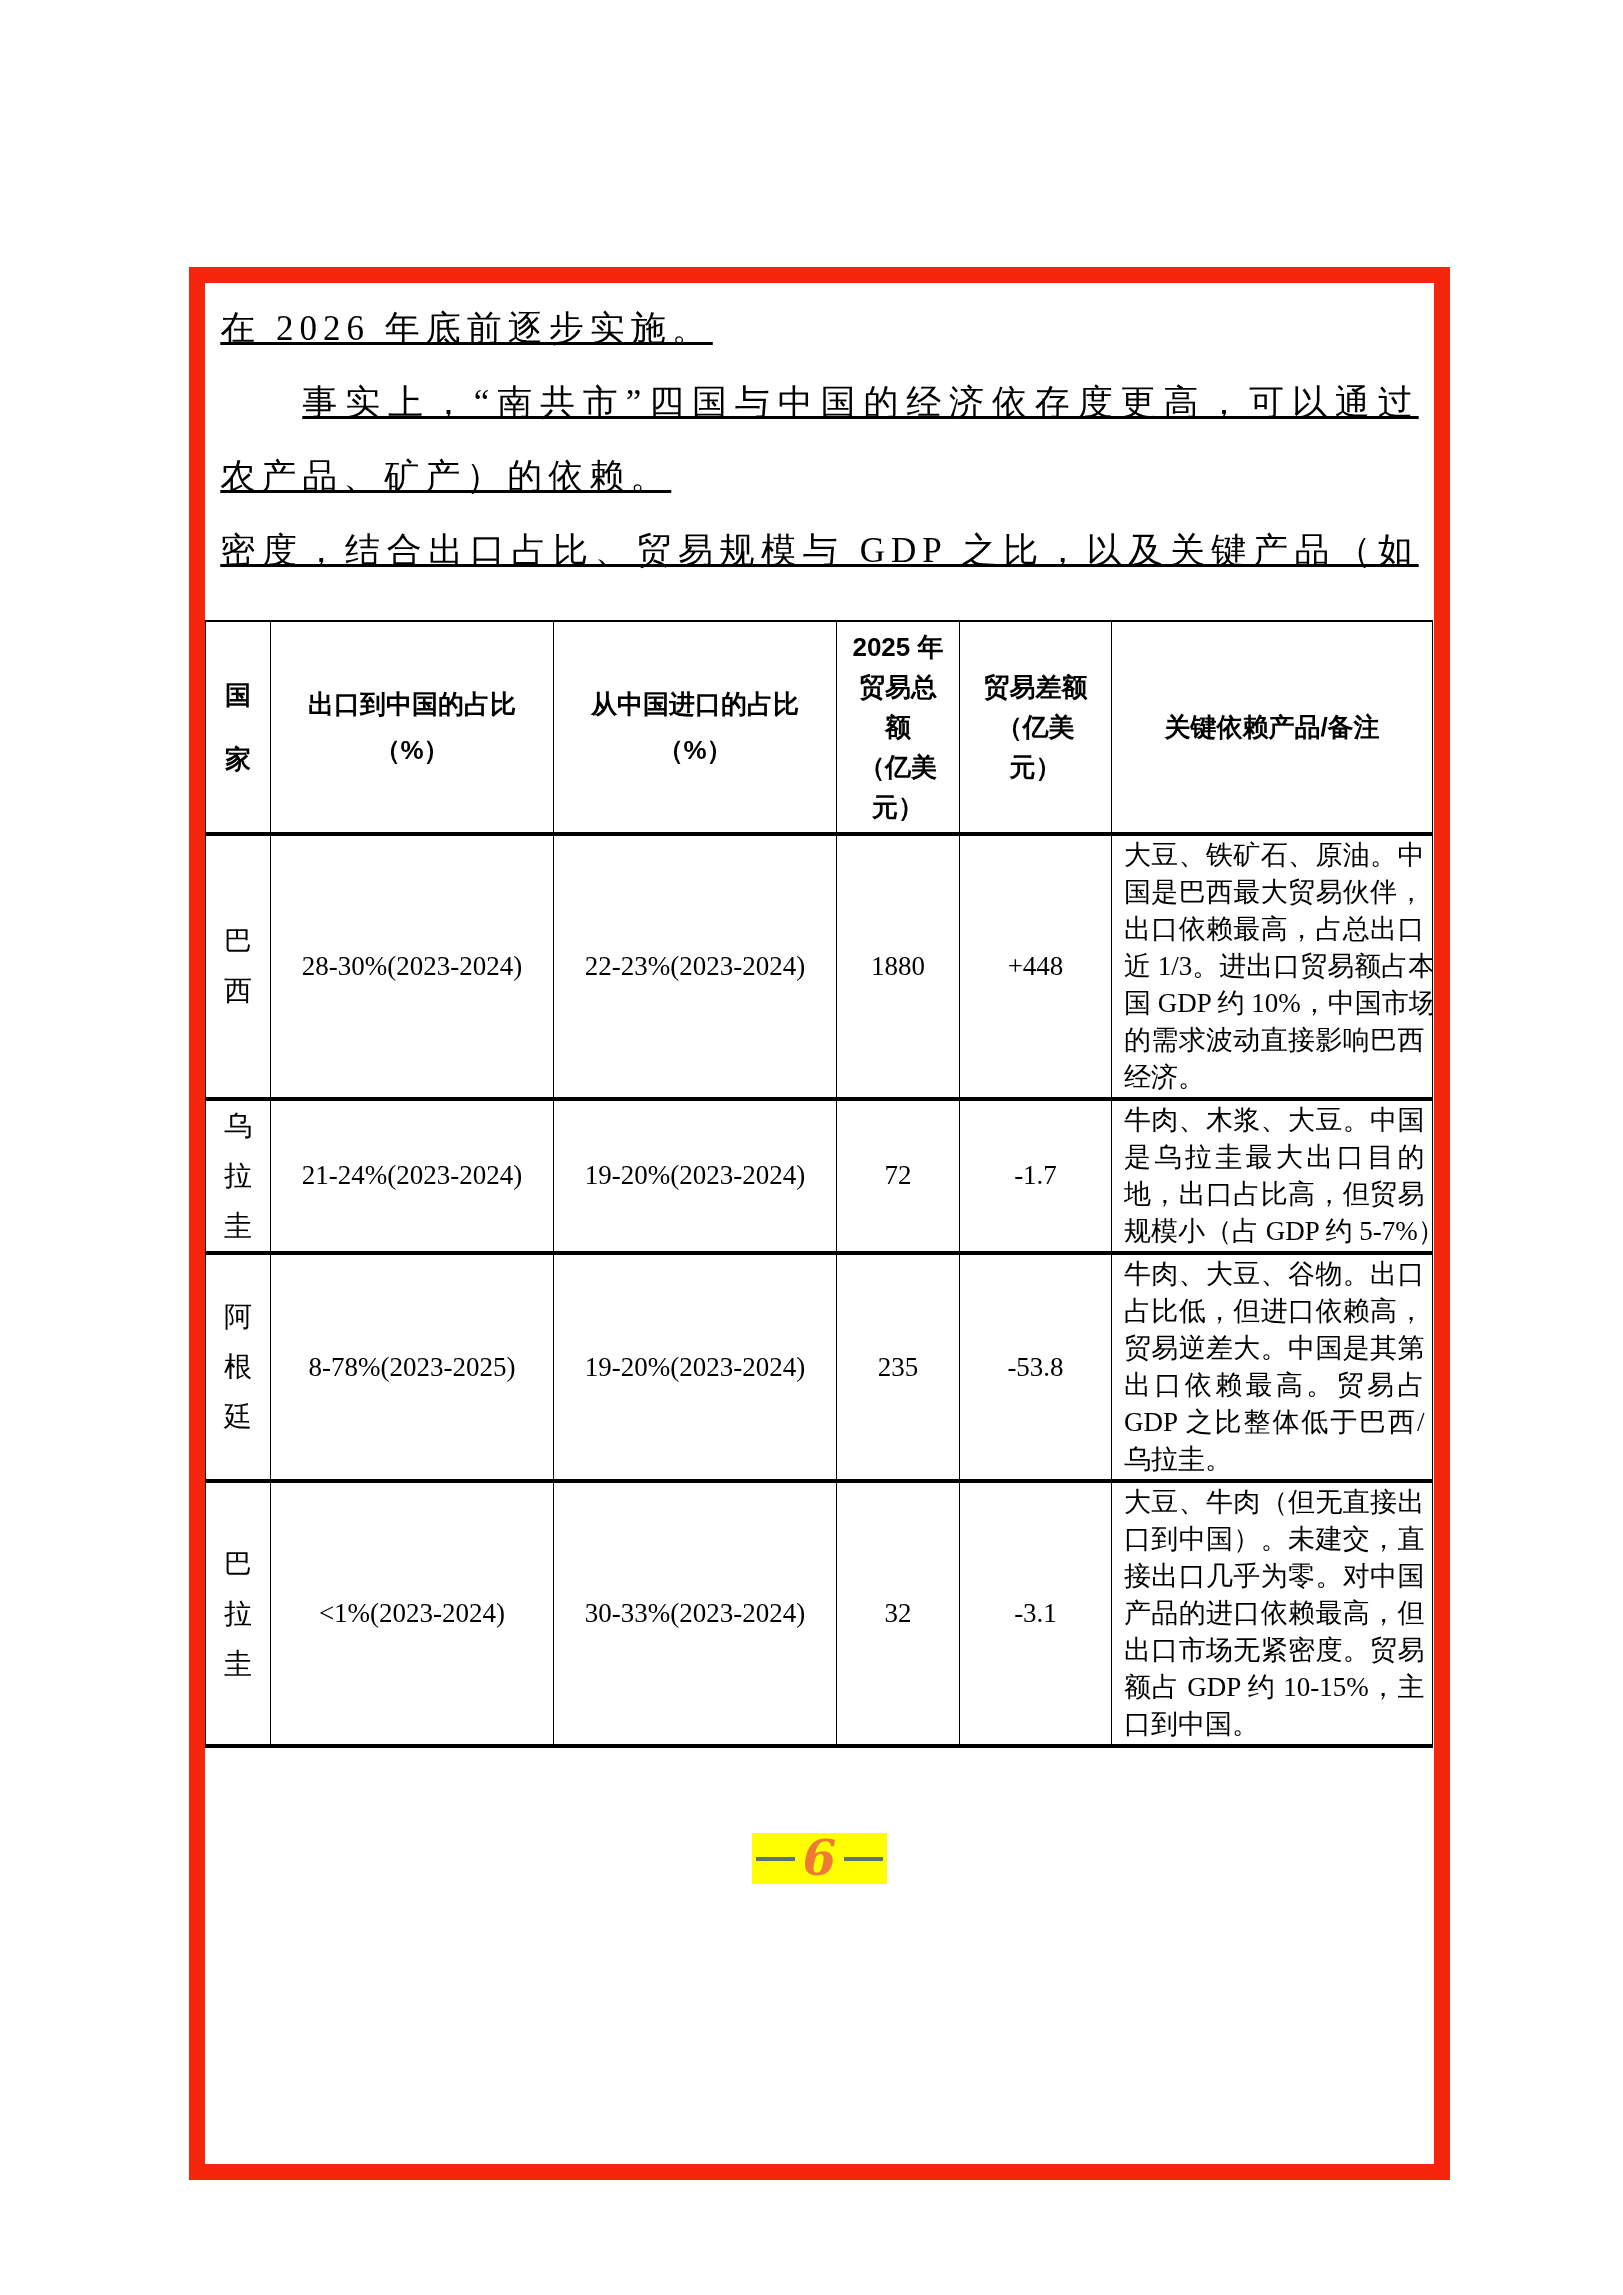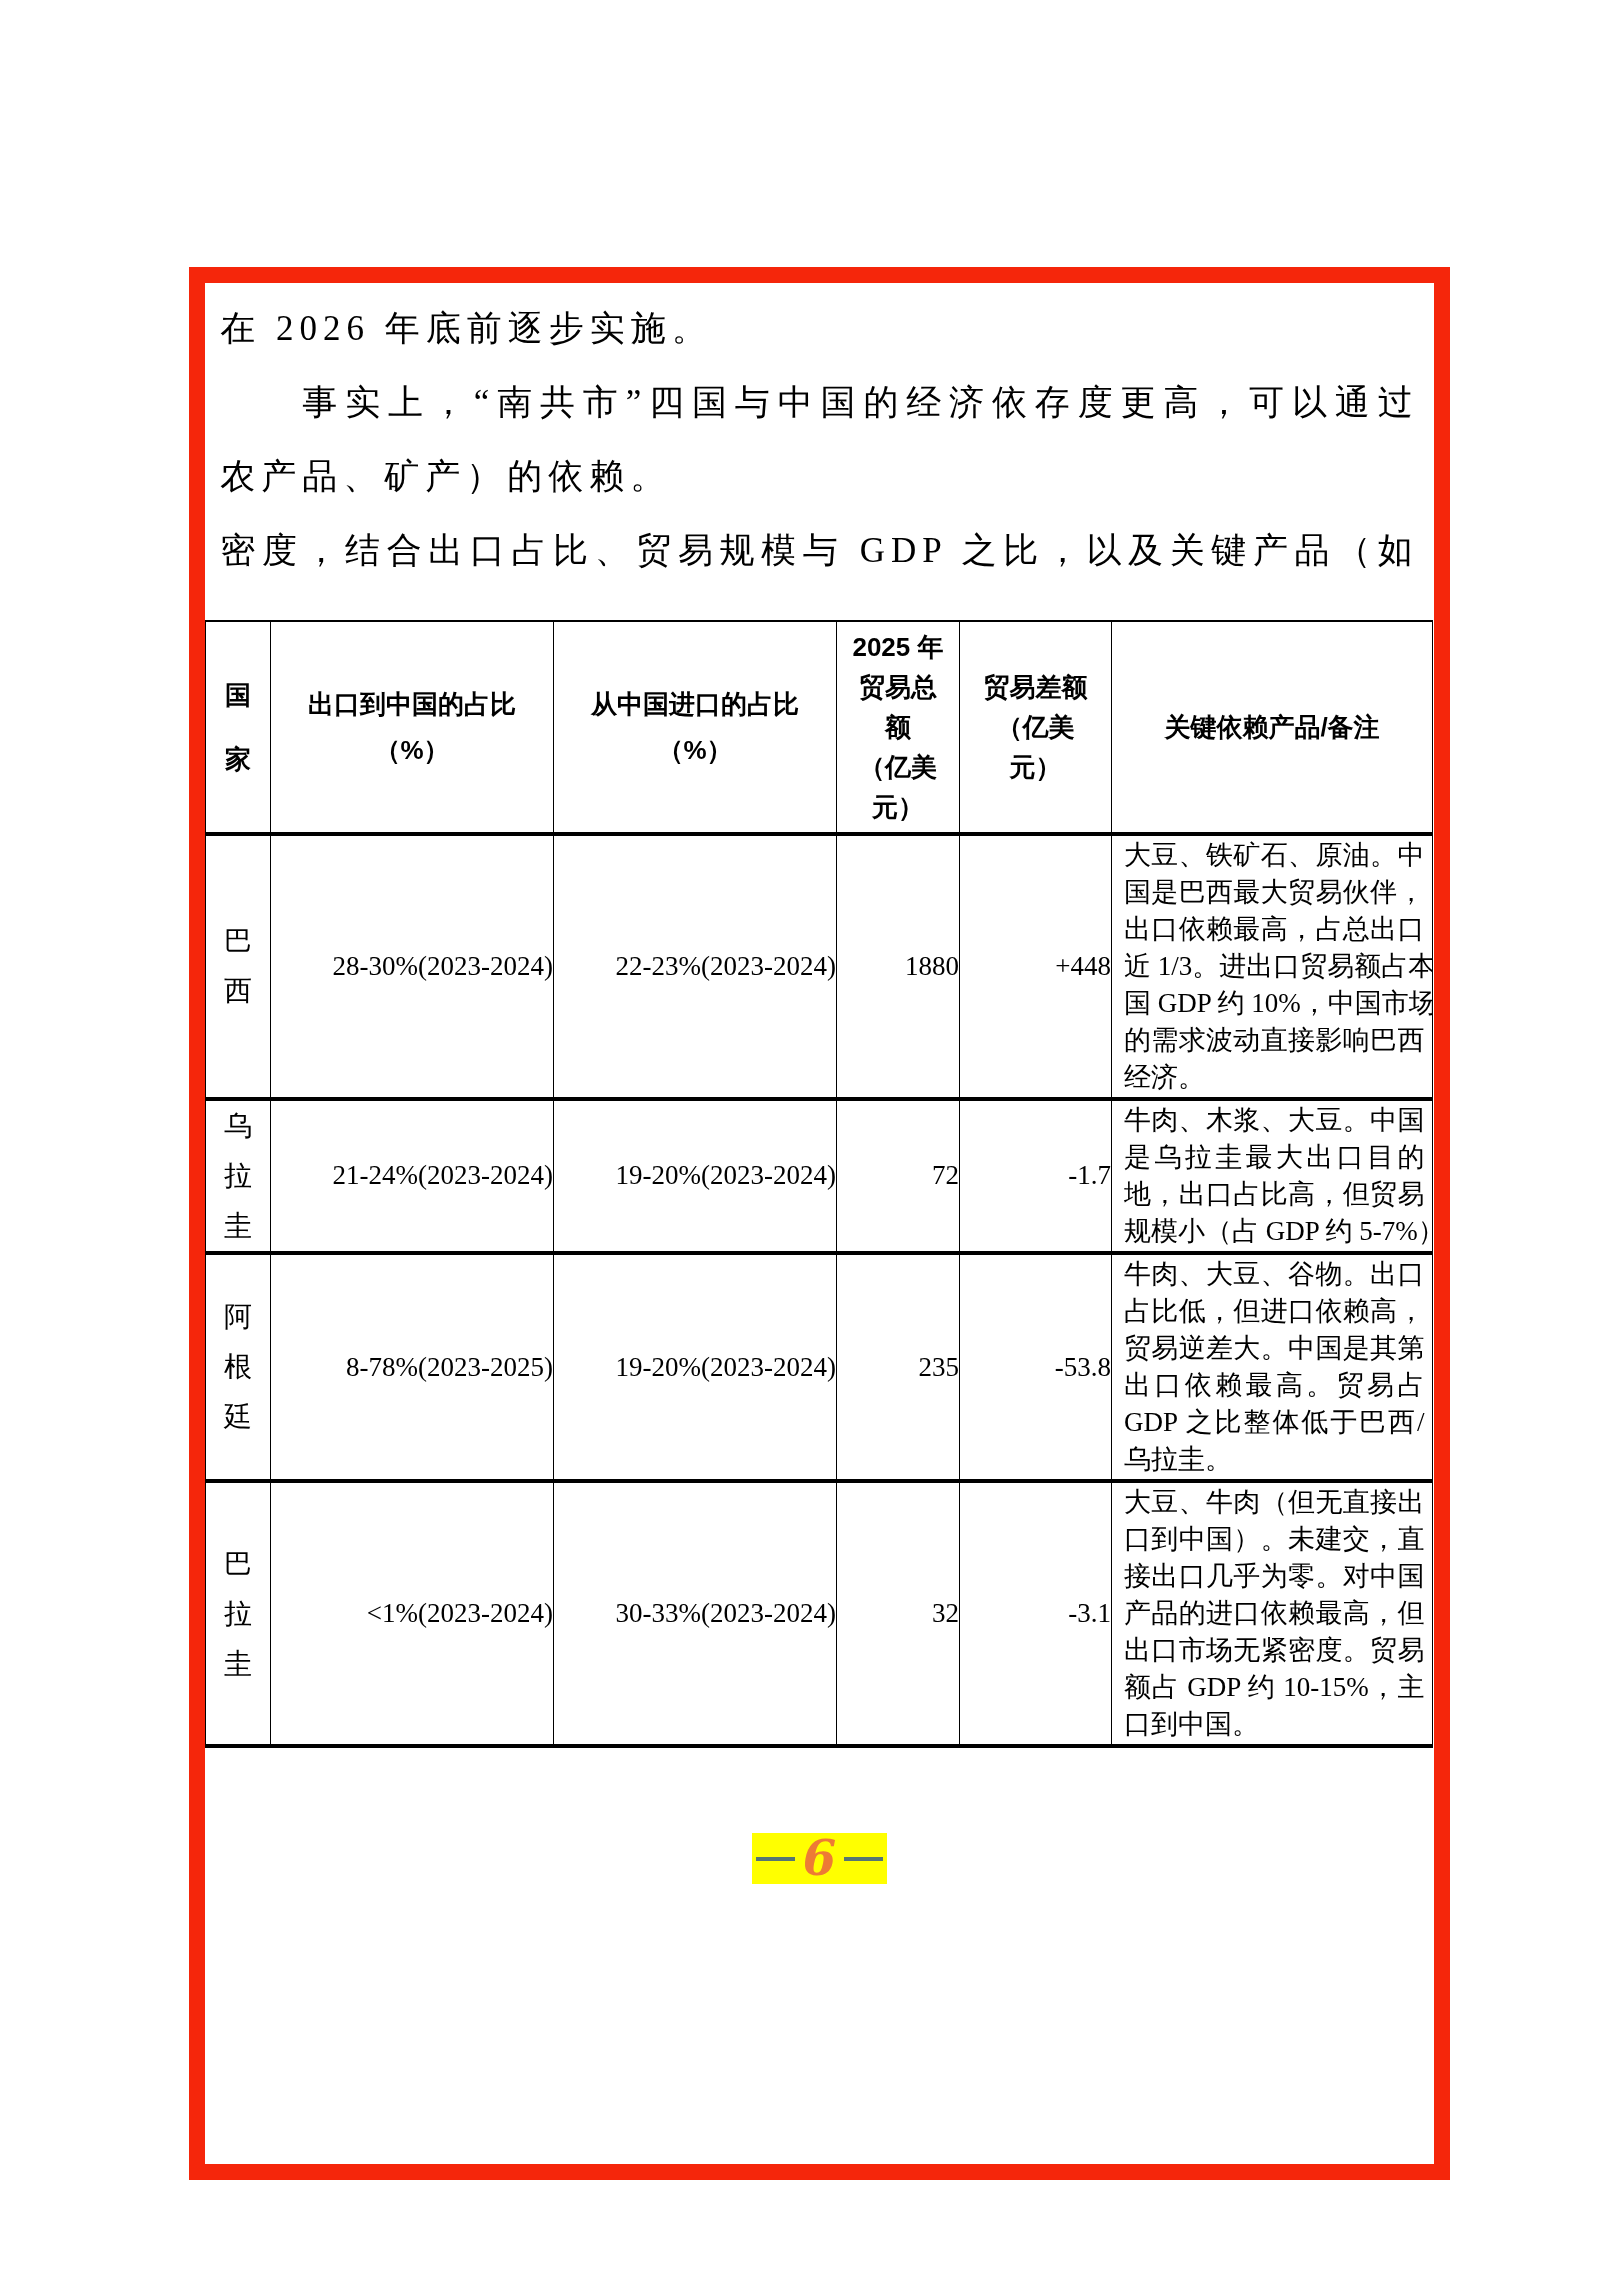--- a/index.html
+++ b/index.html
@@ -35,20 +35,21 @@
     font-size: 35px;
     line-height: 74px;
     letter-spacing: 6px;
     overflow: hidden;
   }
   .tline {
     width: 100%;
     text-align: justify;
     text-align-last: justify;
     white-space: nowrap;
+    text-decoration: underline;
   }
   .tline.last {
     text-align-last: left;
   }
   .tline.indent { text-indent: 82px; }
   
   table.trade {
     width: 1228px;
     margin-top: 32px;
     table-layout: fixed;
@@ -81,21 +82,21 @@
   th.country-h { line-height: 64px; }
   th.pct-h { line-height: 46px; }
   td.ccell {
     font-size: 28px;
     line-height: 50px;
     text-align: center;
   }
   td.ccell .ch { text-align: center; }
   td.vcell {
     font-size: 27px;
-    text-align: right;
+    text-align: center;
     letter-spacing: 0px;
   }
   td.rcell {
     font-size: 27px;
     line-height: 37px;
     padding: 1.1px 7.6px 1.1px 12px;
     letter-spacing: 0px;
   }
   td.rcell .ln {
     text-align: justify;

